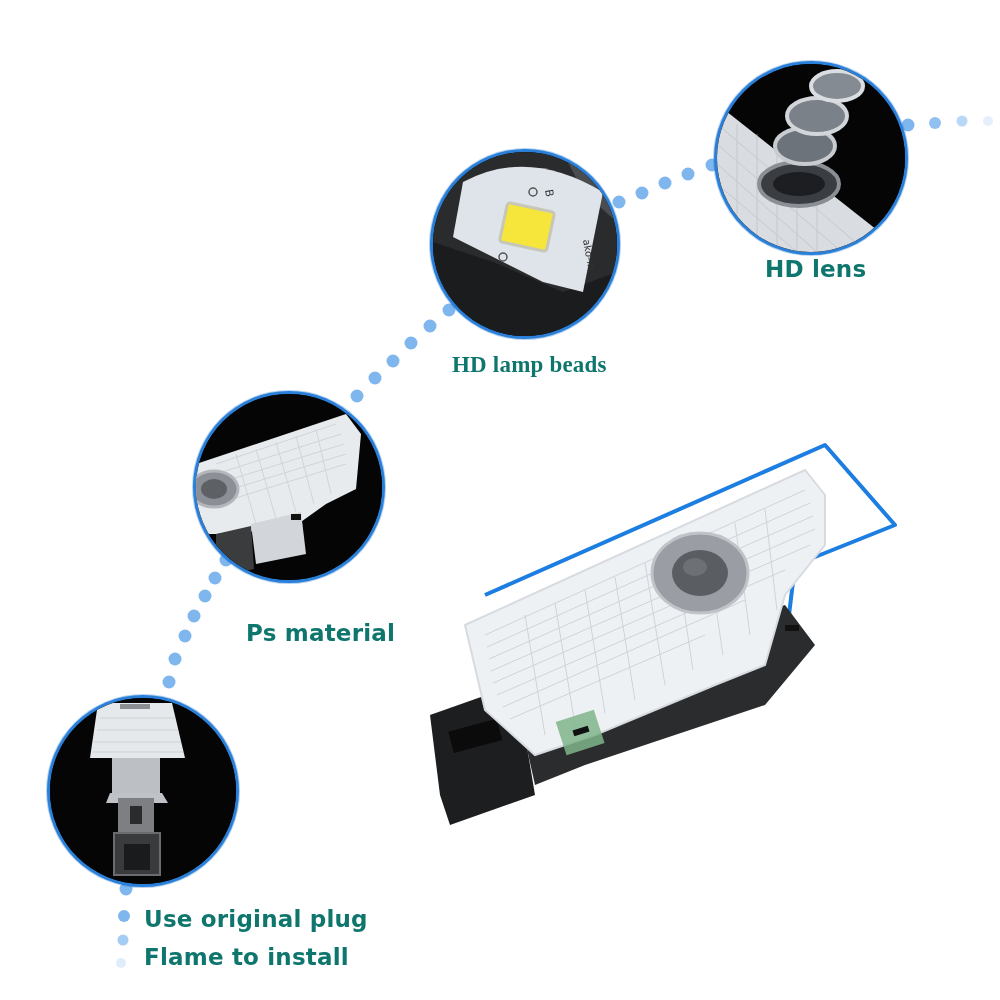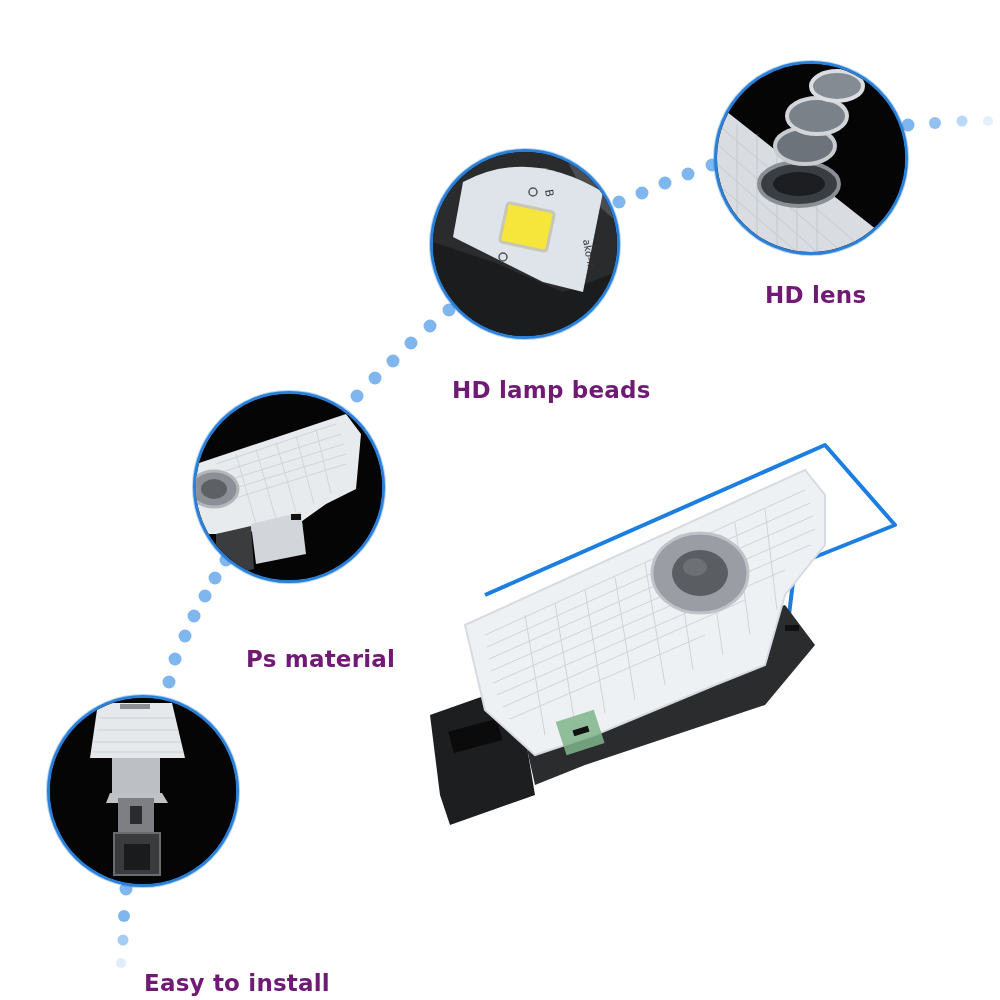--- a/index.html
+++ b/index.html
@@ -10,22 +10,22 @@
   }
   .canvas { position: absolute; inset: 0; }
   .dots-layer { position: absolute; inset: 0; }
   .feature-circle {
     position: absolute; border-radius: 50%; overflow: hidden;
     background: #050505;
     box-shadow: 0 0 0 3px #2a7fd8, 0 0 0 4px rgba(42,127,216,0.35);
   }
   .feature-circle svg { display: block; width: 100%; height: 100%; }
   .label {
-    position: absolute; color: #701a75; font-weight: bold;
-    font-size: 23px; line-height: 1; white-space: nowrap; letter-spacing: 0.2px; margin-top: 26px;
+    position: absolute; color: #0f766e; font-weight: bold;
+    font-size: 23px; line-height: 1; white-space: nowrap; letter-spacing: 0.2px;
   }
   .product { position: absolute; left: 425px; top: 435px; width: 575px; height: 425px; }
   .product svg { display: block; width: 100%; height: 100%; }
 </style>
 </head>
 <body>
 
 <div class="canvas">
 
   <svg class="dots-layer" viewBox="0 0 1000 1000">
@@ -97,21 +97,21 @@
       <path d="M0 90 L60 110 L130 140 L184 120 L184 184 L0 184 Z" fill="#1b1c1e"></path>
       <path d="M130 0 L184 40 L184 70 L150 40 Z" fill="#4a4c4f"></path>
       <path d="M30 30 Q95 -5 170 40 L150 140 L110 130 L70 110 L20 85 Z" fill="#dfe4ea"></path>
       <rect x="70" y="55" width="48" height="40" rx="3" fill="#f6e53a" stroke="#c7c7b8" stroke-width="3" transform="rotate(12 94 75)"></rect>
       <text x="112" y="38" font-size="11" fill="#333" font-family="DejaVu Sans, sans-serif" transform="rotate(80 112 38)">B</text>
       <circle cx="100" cy="40" r="4" fill="none" stroke="#555" stroke-width="1.5"></circle>
       <circle cx="70" cy="105" r="4" fill="none" stroke="#555" stroke-width="1.5"></circle>
       <text x="150" y="88" font-size="10" fill="#333" font-family="DejaVu Sans, sans-serif" transform="rotate(80 150 88)">ako-in</text>
     </svg>
   </div>
-  <div class="label" style="left:452px; top:353px;">HD lamp beads</div>
+  <div class="label" style="left:452px; top:353px;font-family:Liberation Serif, serif;">HD lamp beads</div>
 
   <div class="feature-circle" style="left:196px; top:394px; width:186px; height:186px;">
     <svg viewBox="0 0 186 186">
       <rect width="186" height="186" fill="#050505"></rect>
       <path d="M0 70 L150 20 L165 40 L160 95 L130 110 L95 135 L20 140 L0 140 Z" fill="#e8ebee"></path>
       <g stroke="#c5cad0" stroke-width="1" opacity="0.7">
         <line x1="20" y1="70" x2="140" y2="30"></line>
           <line x1="20" y1="80" x2="145" y2="40"></line>
         <line x1="20" y1="90" x2="148" y2="50"></line>
           <line x1="20" y1="100" x2="150" y2="60"></line>
@@ -143,21 +143,22 @@
       </g>
       <rect x="70" y="6" width="30" height="5" fill="#8b8f94"></rect>
       <rect x="62" y="60" width="48" height="35" fill="#d0d4d8" opacity="0.9"></rect>
       <path d="M60 95 L112 95 L118 105 L56 105 Z" fill="#bfc3c8"></path>
       <rect x="68" y="100" width="36" height="40" fill="#7d7f82"></rect>
       <rect x="80" y="108" width="12" height="18" fill="#2a2b2d"></rect>
       <rect x="64" y="135" width="46" height="42" fill="#3a3b3d" stroke="#6a6c6f" stroke-width="2"></rect>
       <rect x="74" y="146" width="26" height="26" fill="#1a1b1c"></rect>
     </svg>
   </div>
-  <div class="label" style="left:144px; top:946px;">Easy to install</div>
+  <div class="label" style="left:144px; top:908px;">Use original plug</div>
+  <div class="label" style="left:144px; top:946px;">Flame to install</div>
 
   <div class="product">
     <svg viewBox="0 0 575 425">
 
       <path d="M60 160 L400 10 L470 90 L370 130 L358 230 L310 240 L300 260 L260 280 L220 305 L150 330" fill="none" stroke="#1c7ee0" stroke-width="4" stroke-linejoin="round"></path>
 
       <path d="M5 280 L90 250 L100 300 L110 360 L25 390 L15 360 Z" fill="#1d1e20"></path>
       <rect x="25" y="290" width="50" height="22" fill="#0b0b0c" transform="rotate(-15 50 300)"></rect>
       <path d="M90 260 L360 170 L390 210 L340 270 L160 330 L110 350 Z" fill="#2b2c2e"></path>
 

